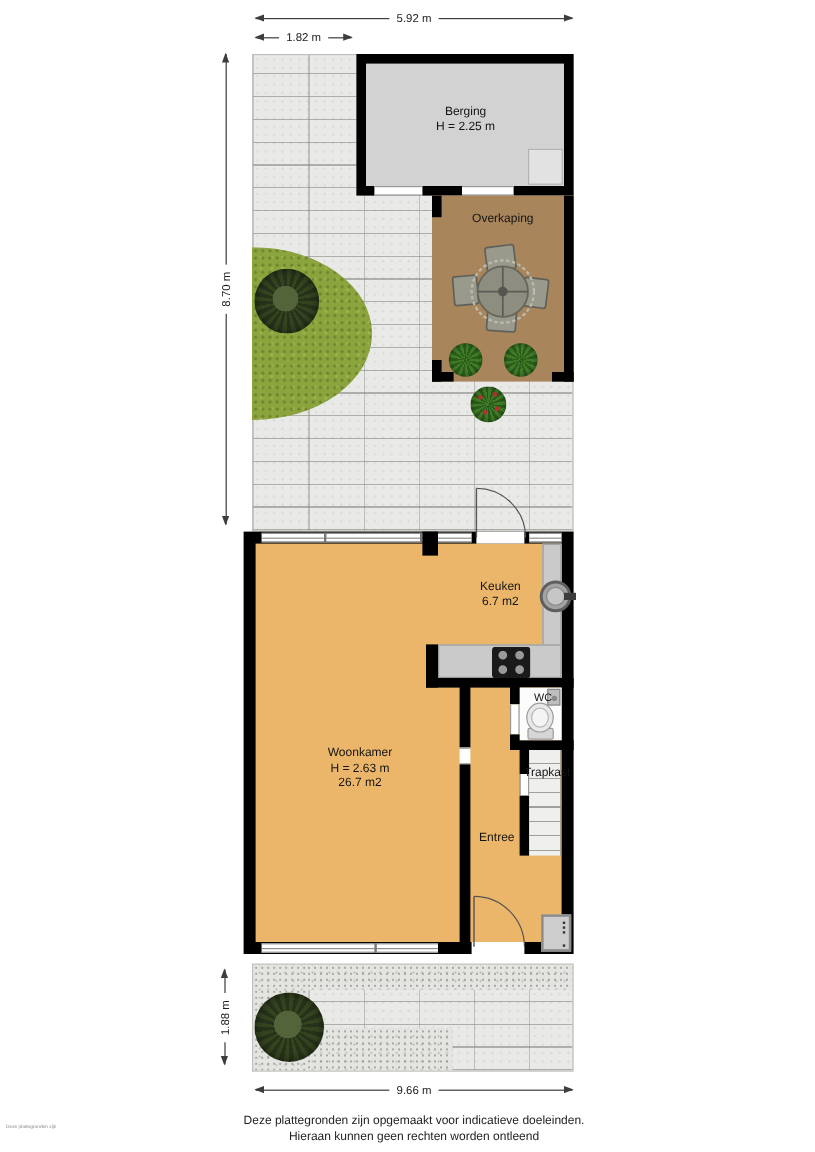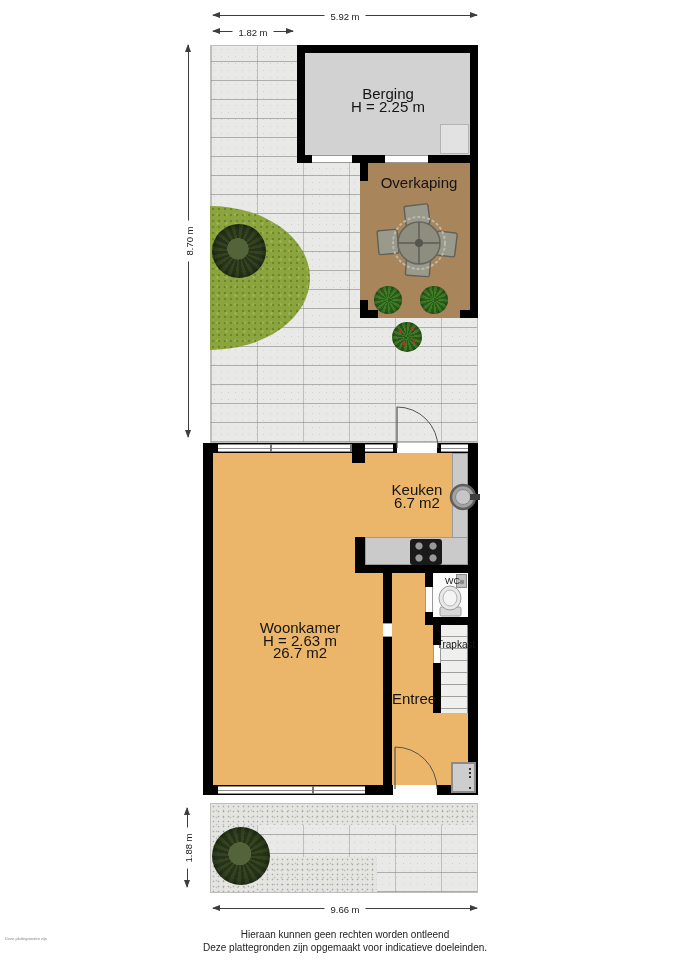--- a/index.html
+++ b/index.html
@@ -65,21 +65,21 @@
   }
   .mullion{background:#777;}
   .doorgap{background:#fff;border-top:1px solid #999;border-bottom:1px solid #999;box-sizing:border-box;}
   .doorgap-v{background:#fff;border-left:1px solid #999;border-right:1px solid #999;box-sizing:border-box;}
   .stairs{
     background:repeating-linear-gradient(180deg, #efefee 0 11px, #9f9f9c 11px 12px);
     border-right:1px solid #8a8a8a;box-sizing:border-box;
   }
   .label{
     position:absolute;transform:translate(-50%,-50%);
-    text-align:center;font-size:15px;line-height:12.5px;color:#141414;white-space:nowrap;
+    text-align:center;font-size:10px;line-height:12.5px;color:#141414;white-space:nowrap;
   }
   
   .dim-h{position:absolute;border-top:1px solid #3d3d3d;height:0;}
   .dim-v{position:absolute;border-left:1px solid #3d3d3d;width:0;}
   .arr{position:absolute;width:0;height:0;}
   .arr-l{left:-1px;top:-4px;border-top:3.5px solid transparent;border-bottom:3.5px solid transparent;border-right:8px solid #3d3d3d;}
   .arr-r{right:-1px;top:-4px;border-top:3.5px solid transparent;border-bottom:3.5px solid transparent;border-left:8px solid #3d3d3d;}
   .arr-u{top:-1px;left:-4px;border-left:3.5px solid transparent;border-right:3.5px solid transparent;border-bottom:8px solid #3d3d3d;}
   .arr-d{bottom:-1px;left:-4px;border-left:3.5px solid transparent;border-right:3.5px solid transparent;border-top:8px solid #3d3d3d;}
   .dim-label{
@@ -244,18 +244,18 @@
     <line x1="2" y1="3" x2="2" y2="45" stroke="#555" stroke-width="1.2"></line>
   </svg>
 
   <div class="abs paving" style="left:210px;top:803px;width:268px;height:90px;"></div>
   <div class="abs gravel" style="left:211px;top:804px;width:46px;height:88px;"></div>
   <div class="abs gravel" style="left:255px;top:804px;width:222px;height:21px;"></div>
   <div class="abs gravel" style="left:255px;top:857px;width:122px;height:35px;"></div>
   <div class="abs tree" style="left:212px;top:827px;width:58px;height:58px;"></div>
 
   <div class="footer">
+    <div>Deze plattegronden zijn opgemaakt voor indicatieve doeleinden.</div>
     <div>Hieraan kunnen geen rechten worden ontleend</div>
-    <div>Deze plattegronden zijn opgemaakt voor indicatieve doeleinden.</div>
   </div>
   <div class="watermark">Deze plattegronden zijn opgemaakt voor indicatieve doeleinden. Hieraan kunnen geen rechten worden ontleend</div>
 
 </div>
 
 </body></html>

